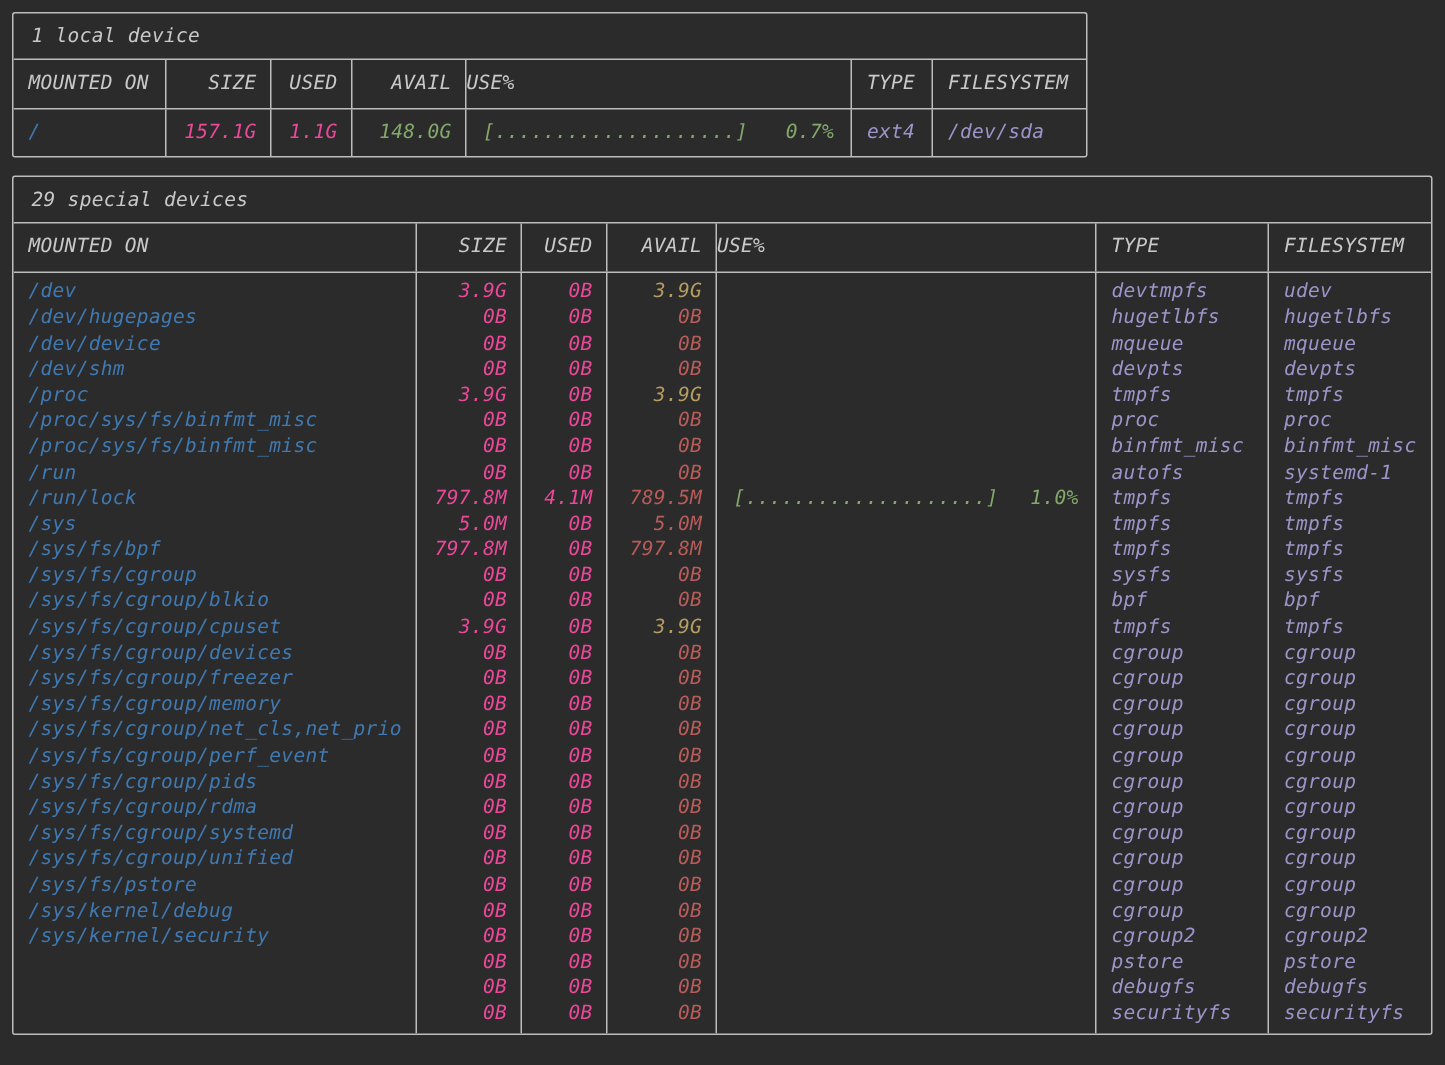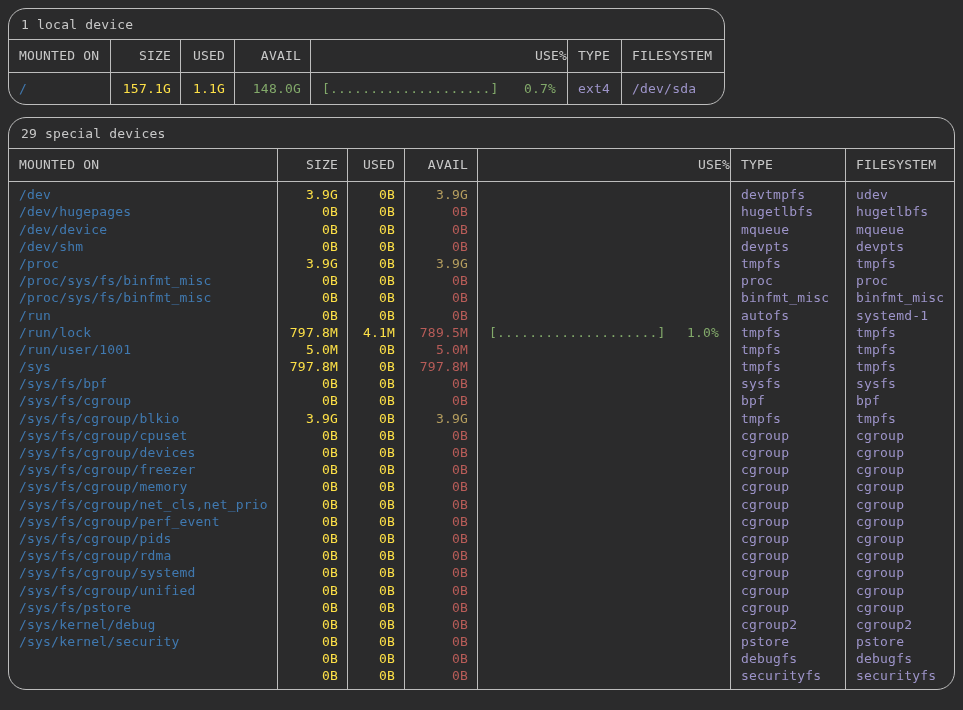--- a/index.html
+++ b/index.html
@@ -19,23 +19,24 @@
     background:var(--bg);
     font-family:"DejaVu Sans Mono", monospace;
     font-size:13px;
     letter-spacing:0.2px;
     color:var(--fg);
     padding:8px;
     overflow:hidden;
   }
   .tbl{
     border:1px solid var(--border);
-    border-radius:18px;
+    border-radius:2px;
     background:var(--bg);
     overflow:hidden;
+    font-style:italic;
   }
   .t1{width:717px;}
   .t2{width:947px;margin-top:12px;}
   .title{
     height:31px;line-height:31px;
     padding-left:12px;
     border-bottom:1px solid var(--border);
     color:var(--fg);
     white-space:pre;
   }
@@ -54,23 +55,23 @@
     padding:4px 0;
   }
   .t1 .bcol{padding:7px 0;}
   .bcol:last-child{border-right:none;}
   .line{
     height:17.2px;line-height:17.2px;
     white-space:pre;overflow:hidden;
   }
   .a-left{text-align:left;padding-left:10px;}
   .a-right{text-align:right;padding-right:9px;}
-  .a-center{text-align:right;padding:0;}
+  .a-center{text-align:left;padding:0;}
   .bar-line{display:flex;justify-content:space-between;padding:0 11px;text-align:left;}
-  .c-white{color:#fde047;}
+  .c-white{color:#ec4899;}
   .c-blue{color:var(--blue);}
   .c-green{color:var(--green);}
   .c-yellow{color:var(--yellow);}
   .c-red{color:var(--red);}
   .c-purple{color:var(--purple);}
 </style>
 </head>
 <body>
 
 <div>
@@ -126,21 +127,20 @@
         <div class="bcol">
           <div class="line a-left c-blue">/dev</div>
           <div class="line a-left c-blue">/dev/hugepages</div>
           <div class="line a-left c-blue">/dev/device</div>
           <div class="line a-left c-blue">/dev/shm</div>
           <div class="line a-left c-blue">/proc</div>
           <div class="line a-left c-blue">/proc/sys/fs/binfmt_misc</div>
           <div class="line a-left c-blue">/proc/sys/fs/binfmt_misc</div>
           <div class="line a-left c-blue">/run</div>
           <div class="line a-left c-blue">/run/lock</div>
-          <div class="line a-left c-blue">/run/user/1001</div>
           <div class="line a-left c-blue">/sys</div>
           <div class="line a-left c-blue">/sys/fs/bpf</div>
           <div class="line a-left c-blue">/sys/fs/cgroup</div>
           <div class="line a-left c-blue">/sys/fs/cgroup/blkio</div>
           <div class="line a-left c-blue">/sys/fs/cgroup/cpuset</div>
           <div class="line a-left c-blue">/sys/fs/cgroup/devices</div>
           <div class="line a-left c-blue">/sys/fs/cgroup/freezer</div>
           <div class="line a-left c-blue">/sys/fs/cgroup/memory</div>
           <div class="line a-left c-blue">/sys/fs/cgroup/net_cls,net_prio</div>
           <div class="line a-left c-blue">/sys/fs/cgroup/perf_event</div>

